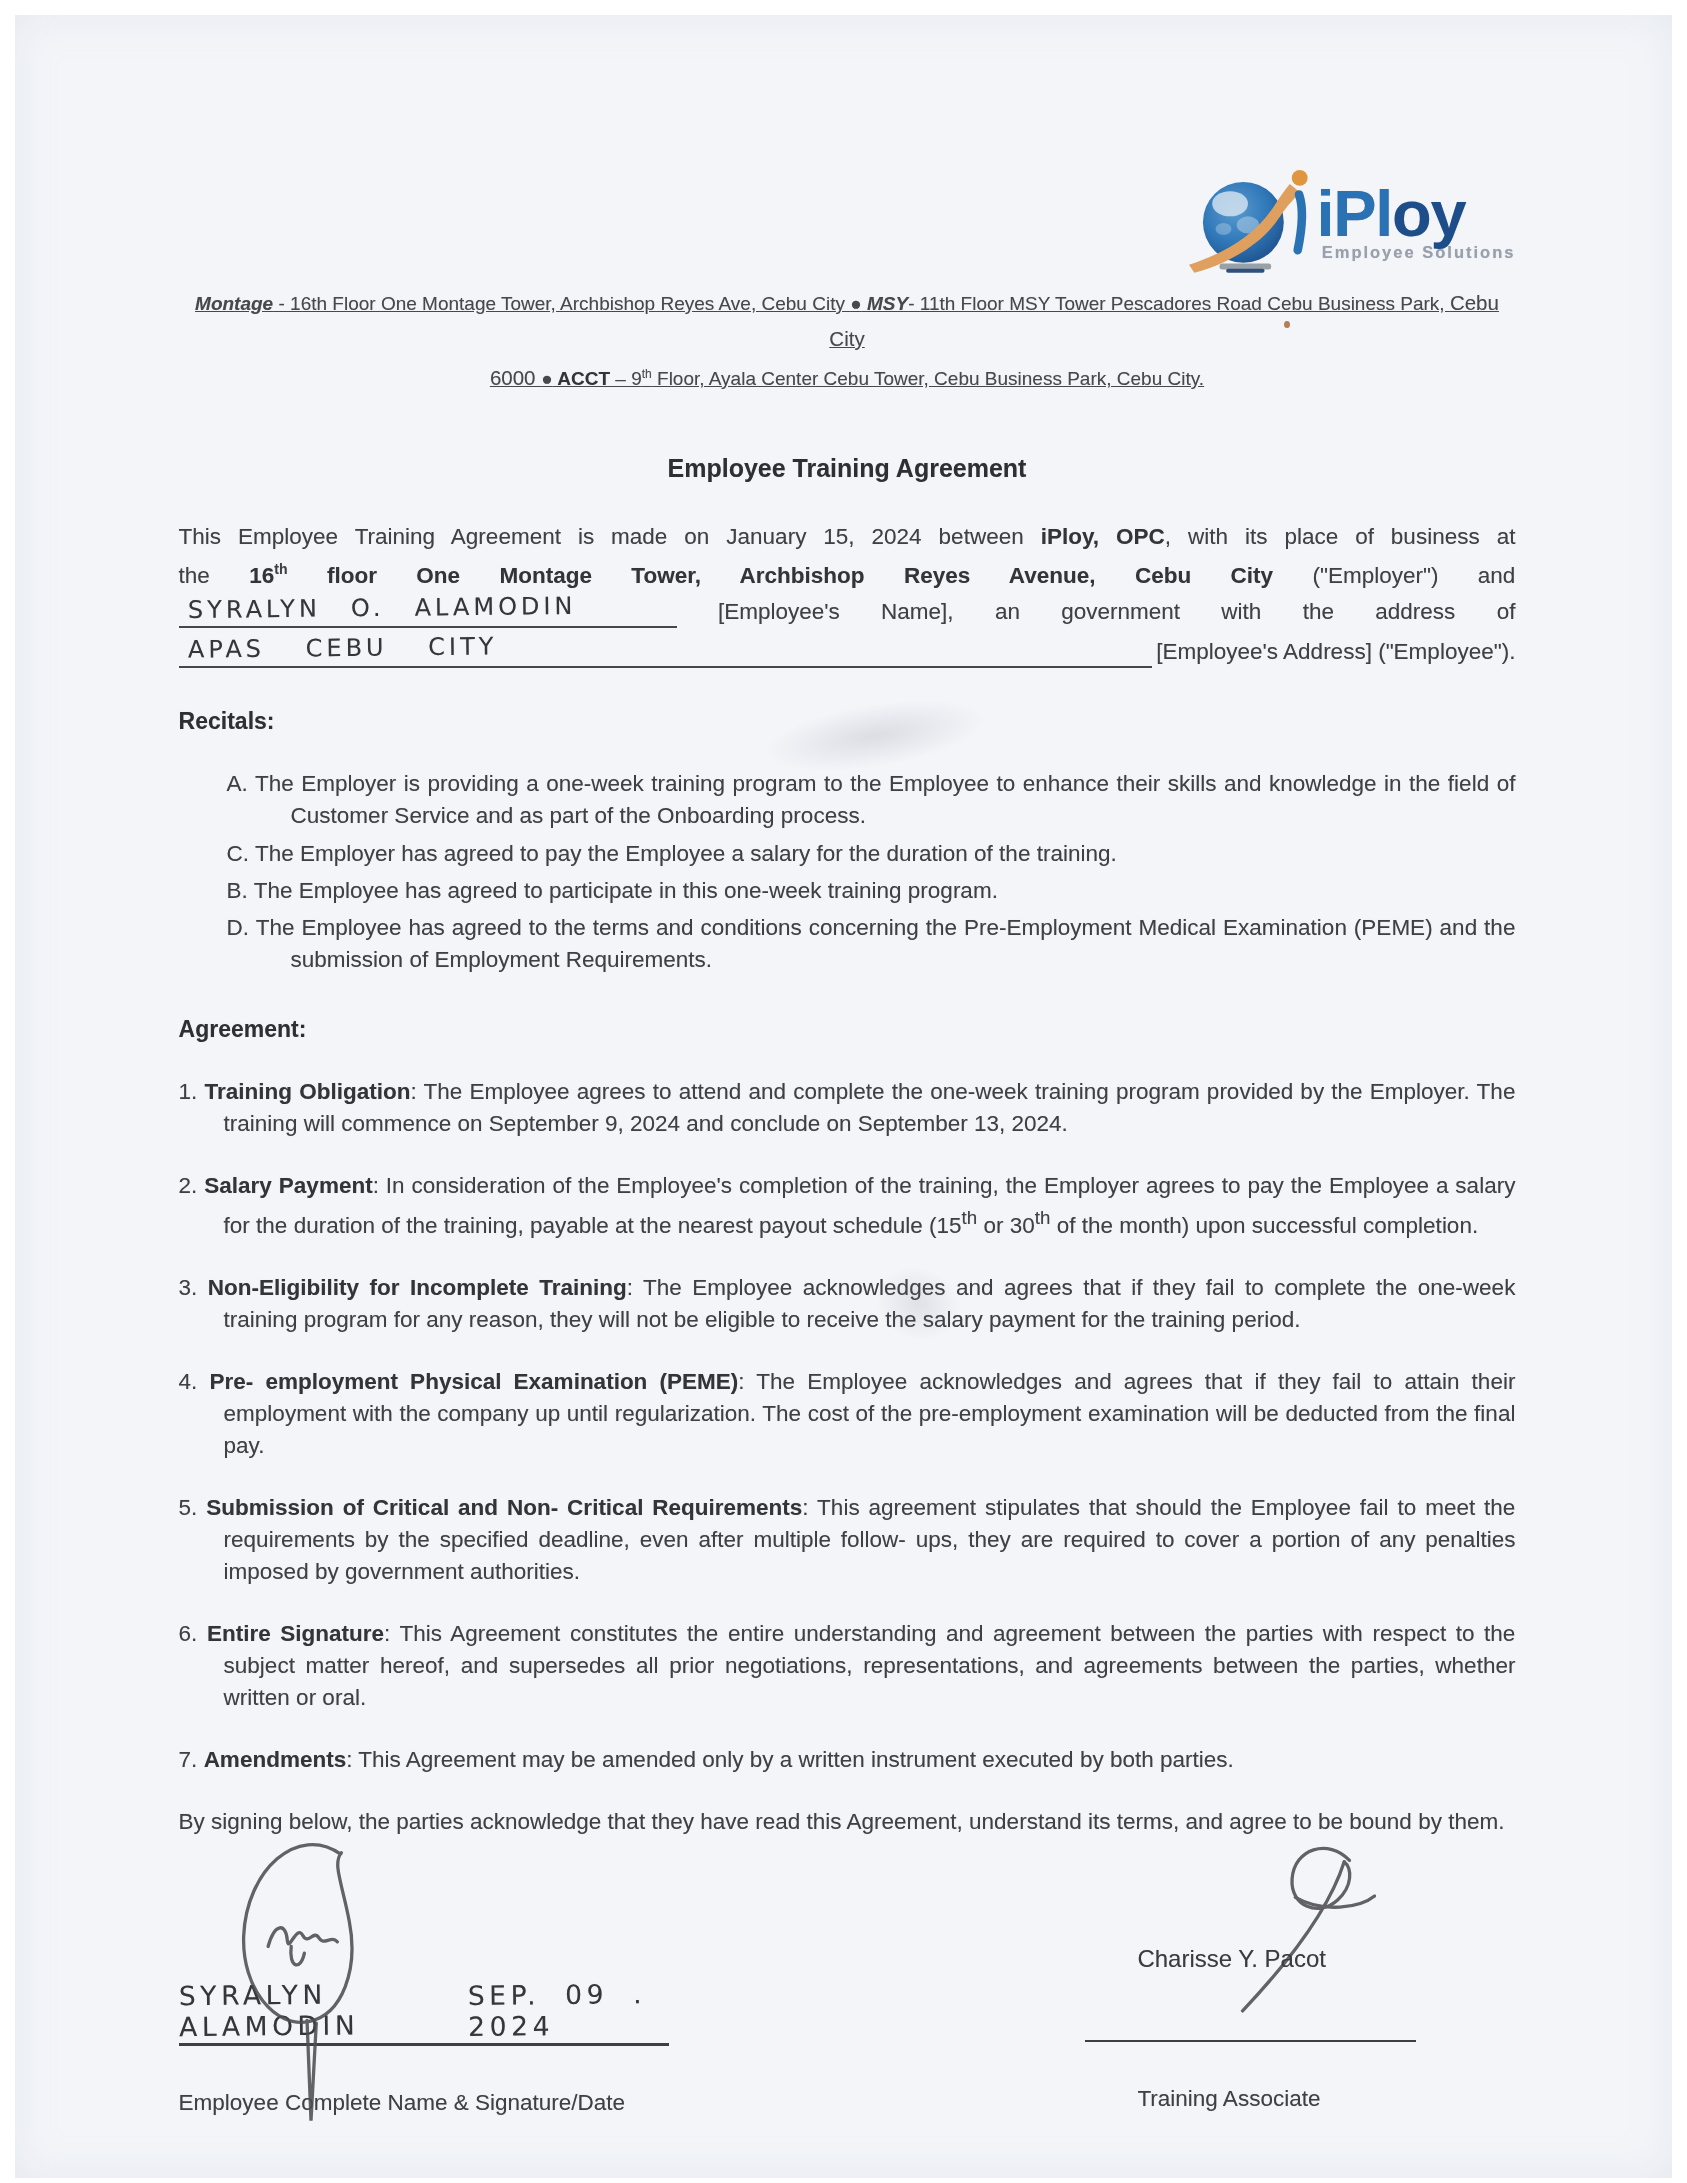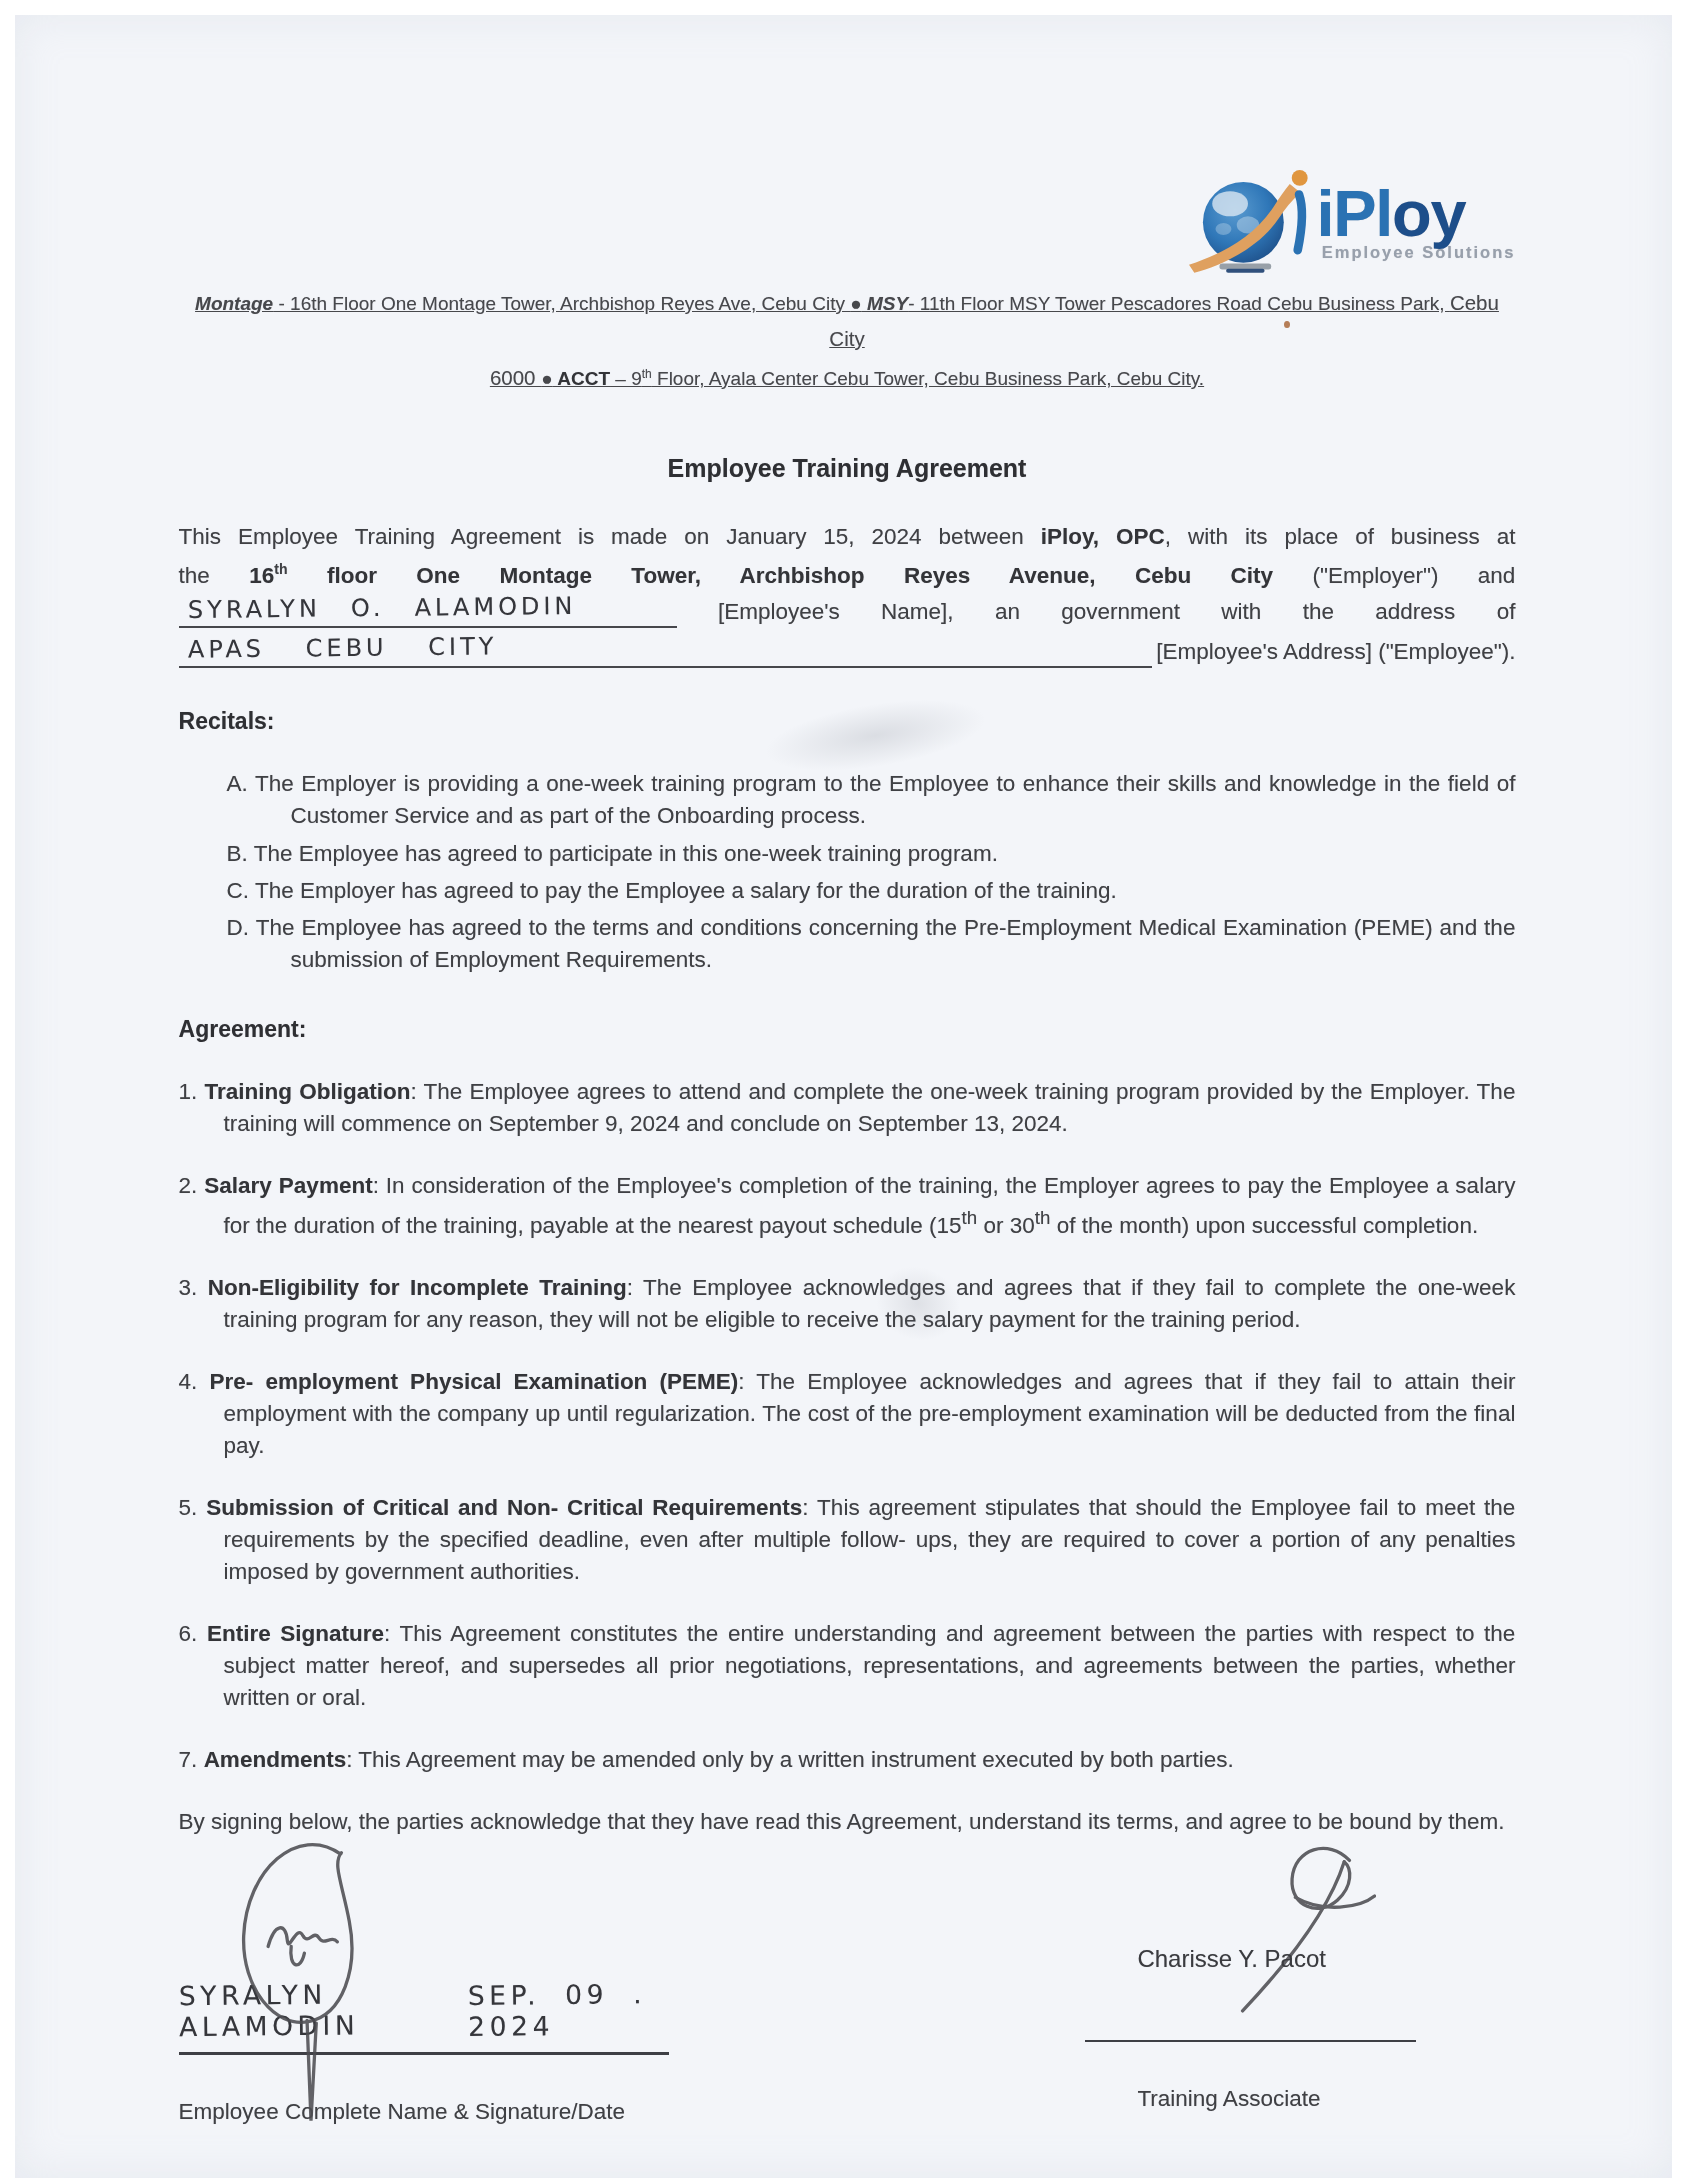--- a/index.html
+++ b/index.html
@@ -42,21 +42,21 @@
   .recital{margin:0 0 5.3px 0;padding-left:112px;text-indent:-64px;text-align:justify;line-height:32px;font-size:22.5px;}
   .rl{font-weight:400;}
   .alist{margin-top:33px;}
   .aitem{margin:0 0 30px 0;padding-left:45px;text-indent:-45px;text-align:justify;line-height:32px;font-size:22.5px;}
   .closing{margin-top:1.3px;text-align:justify;line-height:32px;font-size:22.5px;}
   
   .sig-row{margin-top:22.5px;display:flex;justify-content:space-between;height:311px;position:relative;}
   .sig-left{position:relative;width:695px;}
   .sig-emp{position:absolute;left:33px;top:-38px;width:198px;height:311px;z-index:2;}
   .sig-line{position:relative;margin-top:119px;width:490px;border-bottom:3.3px solid #3e3f45;
-    display:flex;gap:44px;align-items:flex-end;padding-bottom:11px;z-index:1;}
+    display:flex;gap:44px;align-items:flex-end;padding-bottom:2px;z-index:1;}
   .hand-big{font-size:26.5px;letter-spacing:4.6px;word-spacing:12px;}
   .sig-label{margin-top:44px;font-size:22.5px;color:#3f4044;}
   .sig-right{position:relative;width:337px;margin-right:93px;}
   .sig-tr{position:absolute;right:46px;top:-26.5px;width:218px;height:198px;}
   .sig-name{margin-top:85px;padding-left:52px;font-size:24px;color:#3a3b3f;position:relative;z-index:1;}
   .sig-rule{margin-top:67px;width:331px;border-bottom:2.6px solid #3e3f45;}
   .sig-right .sig-label{padding-left:52px;}
   
   .smudge{position:absolute;pointer-events:none;}
   .sm1{left:748px;top:689px;width:225px;height:63px;
@@ -120,26 +120,26 @@
     </div>
   </div>
 
   <div class="shead">Recitals:</div>
   <div class="rlist">
     <p class="recital">
       <span class="rl">A.</span>
       <span>The Employer is providing a one-week training program to the Employee to enhance their skills and knowledge in the field of Customer Service and as part of the Onboarding process.</span>
     </p>
     <p class="recital">
+      <span class="rl">C.</span>
+      <span>The Employer has agreed to pay the Employee a salary for the duration of the training.</span>
+    </p>
+    <p class="recital">
       <span class="rl">B.</span>
       <span>The Employee has agreed to participate in this one-week training program.</span>
-    </p>
-    <p class="recital">
-      <span class="rl">C.</span>
-      <span>The Employer has agreed to pay the Employee a salary for the duration of the training.</span>
     </p>
     <p class="recital">
       <span class="rl">D.</span>
       <span>The Employee has agreed to the terms and conditions concerning the Pre-Employment Medical Examination (PEME) and the submission of Employment Requirements.</span>
     </p>
   </div>
 
   <div class="shead">Agreement:</div>
   <div class="alist">
     <p class="aitem">

